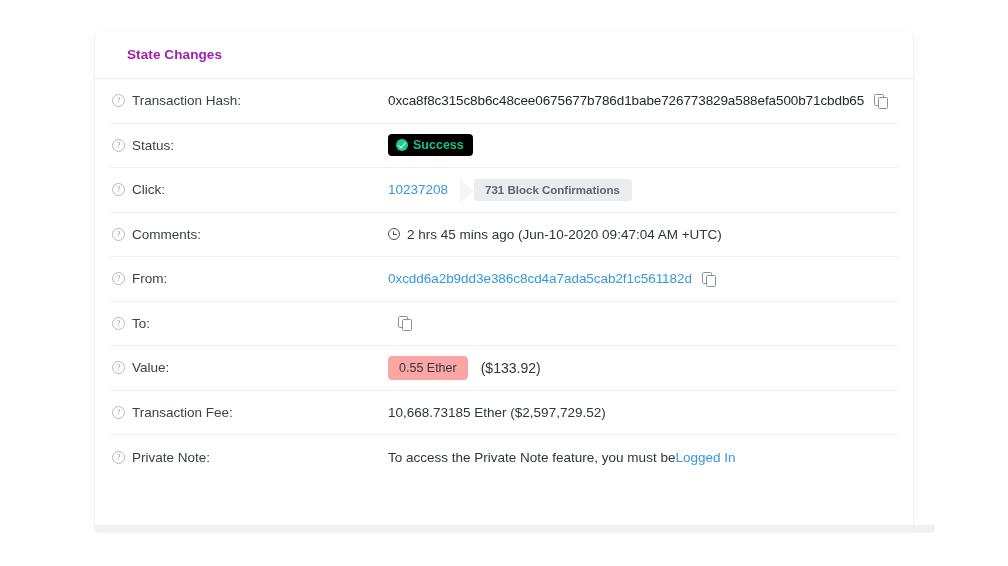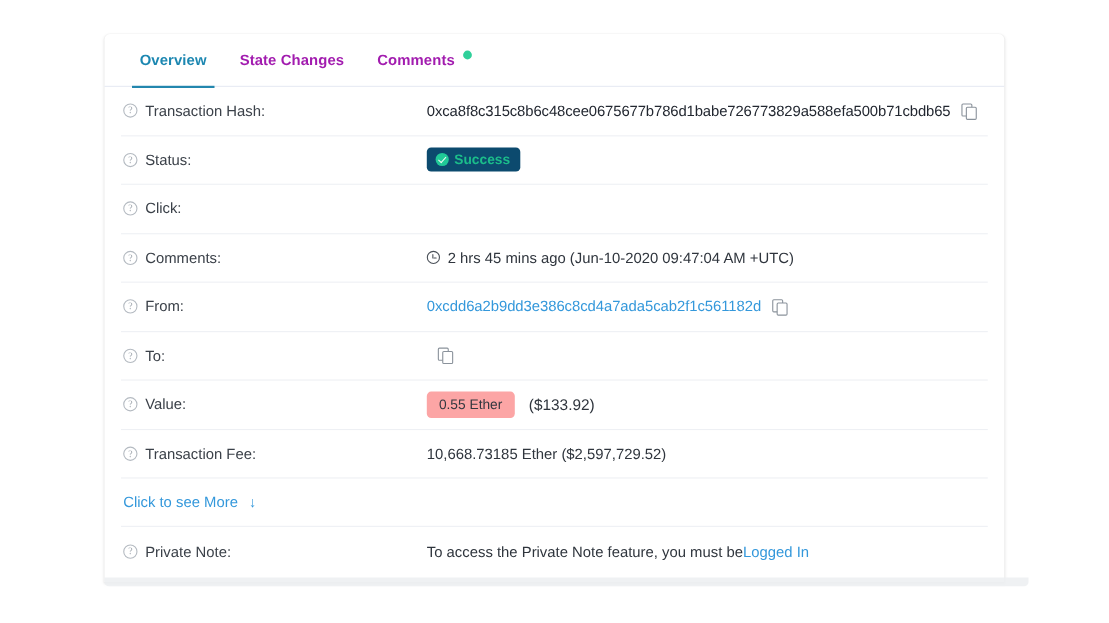--- a/index.html
+++ b/index.html
@@ -162,21 +162,21 @@
     cursor: pointer;
   }
   .addr { font-size: 13.5px; letter-spacing: -0.05px; }
   .block-link { font-size: 13.5px; }
 
   
   .status-badge {
     display: inline-flex;
     align-items: center;
     gap: 5px;
-    background: #0c4a6e;
+    background: #000000;
     color: #1bbd8a;
     border-radius: 4px;
     padding: 4px 9px 4px 8px;
     font-size: 12.5px;
     font-weight: bold;
   }
   .check-circle {
     width: 12px; height: 12px;
     border-radius: 50%;
     background: #20c997;
@@ -268,29 +268,22 @@
   }
 </style>
 </head>
 <body>
 
 <div class="page">
 
   <div class="card">
 
     <div class="tabs">
-      <div class="tab active">
-        <span>Overview</span>
-      </div>
       <div class="tab">
         <span>State Changes</span>
-      </div>
-      <div class="tab">
-        <span>Comments</span>
-        <span class="tab-dot"></span>
       </div>
     </div>
 
     <div class="rows">
 
       <div class="row">
         <div class="row-label">
           <span class="q-icon">?</span>
           <span>Transaction Hash:</span>
         </div>
@@ -311,20 +304,24 @@
             <span>Success</span>
           </span>
         </div>
       </div>
 
       <div class="row">
         <div class="row-label">
           <span class="q-icon">?</span>
           <span>Click:</span>
         </div>
+        <div class="row-value">
+          <a class="link block-link">10237208</a>
+          <span class="confirm-badge">731 Block Confirmations</span>
+        </div>
       </div>
 
       <div class="row">
         <div class="row-label">
           <span class="q-icon">?</span>
           <span>Comments:</span>
         </div>
         <div class="row-value">
           <span class="clock-icon"></span>
           <span>2 hrs 45 mins ago (Jun-10-2020 09:47:04 AM +UTC)</span>
@@ -366,24 +363,20 @@
       <div class="row">
         <div class="row-label">
           <span class="q-icon">?</span>
           <span>Transaction Fee:</span>
         </div>
         <div class="row-value">
           <span>10,668.73185 Ether ($2,597,729.52)</span>
         </div>
       </div>
 
-      <div class="seemore-row">
-        <a class="seemore-link">Click to see More</a>
-        <span class="arrow-down">↓</span>
-      </div>
 
       <div class="row">
         <div class="row-label">
           <span class="q-icon">?</span>
           <span>Private Note:</span>
         </div>
         <div class="row-value">
           <span>To access the Private Note feature, you must be </span>
           <a class="link">Logged In</a>
         </div>

